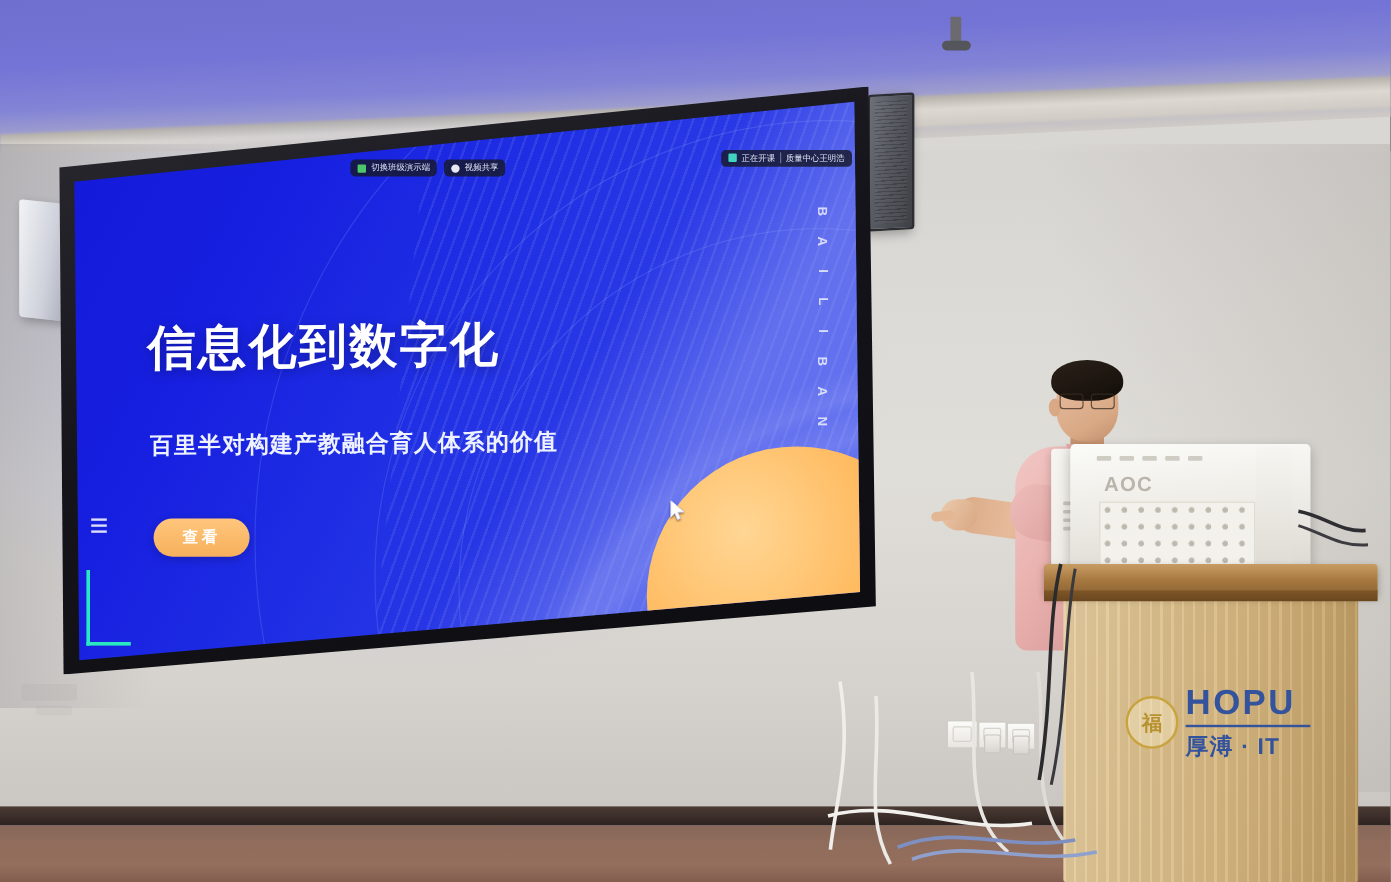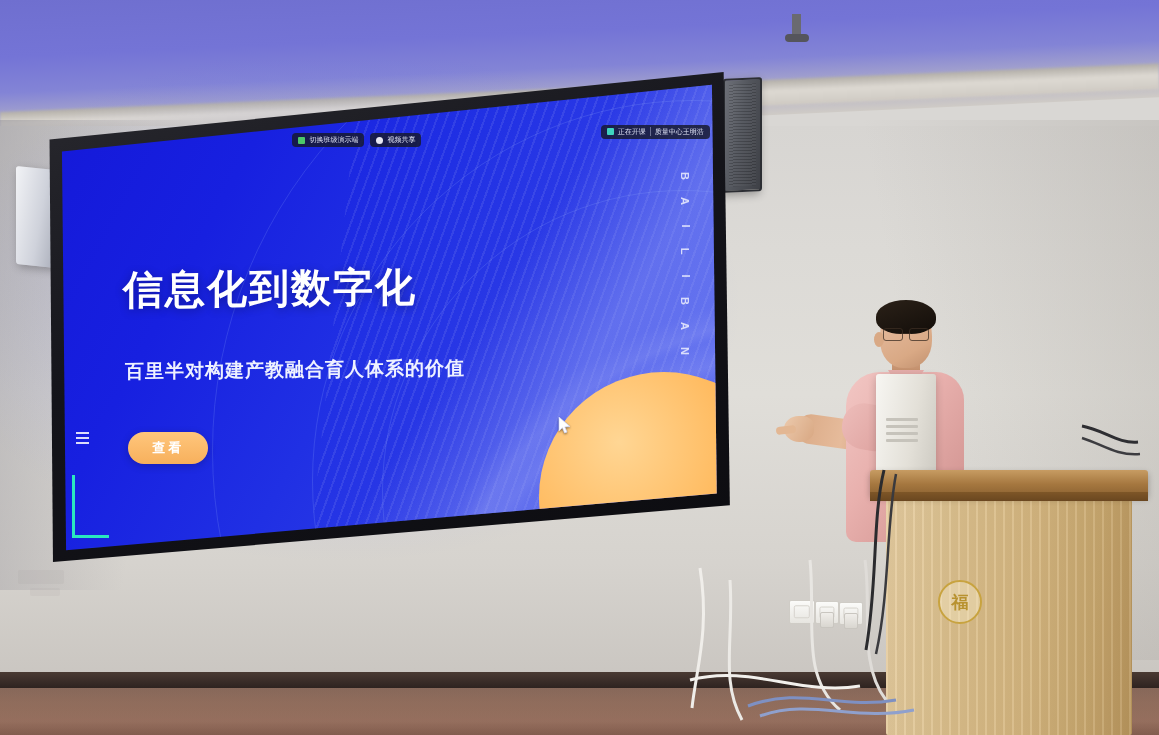--- a/index.html
+++ b/index.html
@@ -456,24 +456,42 @@
 
   <div class="cpu-box">
     <div class="cpu-slots">
       <i></i>
         <i></i>
       <i></i>
         <i></i>
     </div>
   </div>
 
+  <div id="monitor">
+    <div class="mon-body"></div>
+    <div class="mon-stand"></div>
+    <div class="mon-vents">
+      <i></i>
+        <i></i>
+      <i></i>
+        <i></i>
+        <i></i>
+    </div>
+    <div class="mon-brand">AOC</div>
+    <div class="mon-mesh"></div>
+  </div>
 
   <div id="podium">
     <div class="podium-body">
       <div class="podium-seal">福</div>
+      <div class="podium-logo">
+        <div class="hopu">HOPU</div>
+        <div class="rule"></div>
+        <div class="cn">厚溥 · IT</div>
+      </div>
     </div>
     <div class="podium-top"></div>
     <div class="podium-top-edge"></div>
   </div>
 
   <div class="socket" style="left:789px;top:600px;width:24px;height:22px;">
       <i></i>
     </div>
   <div class="socket" style="left:815px;top:601px;width:22px;height:21px;">
       <i></i>

